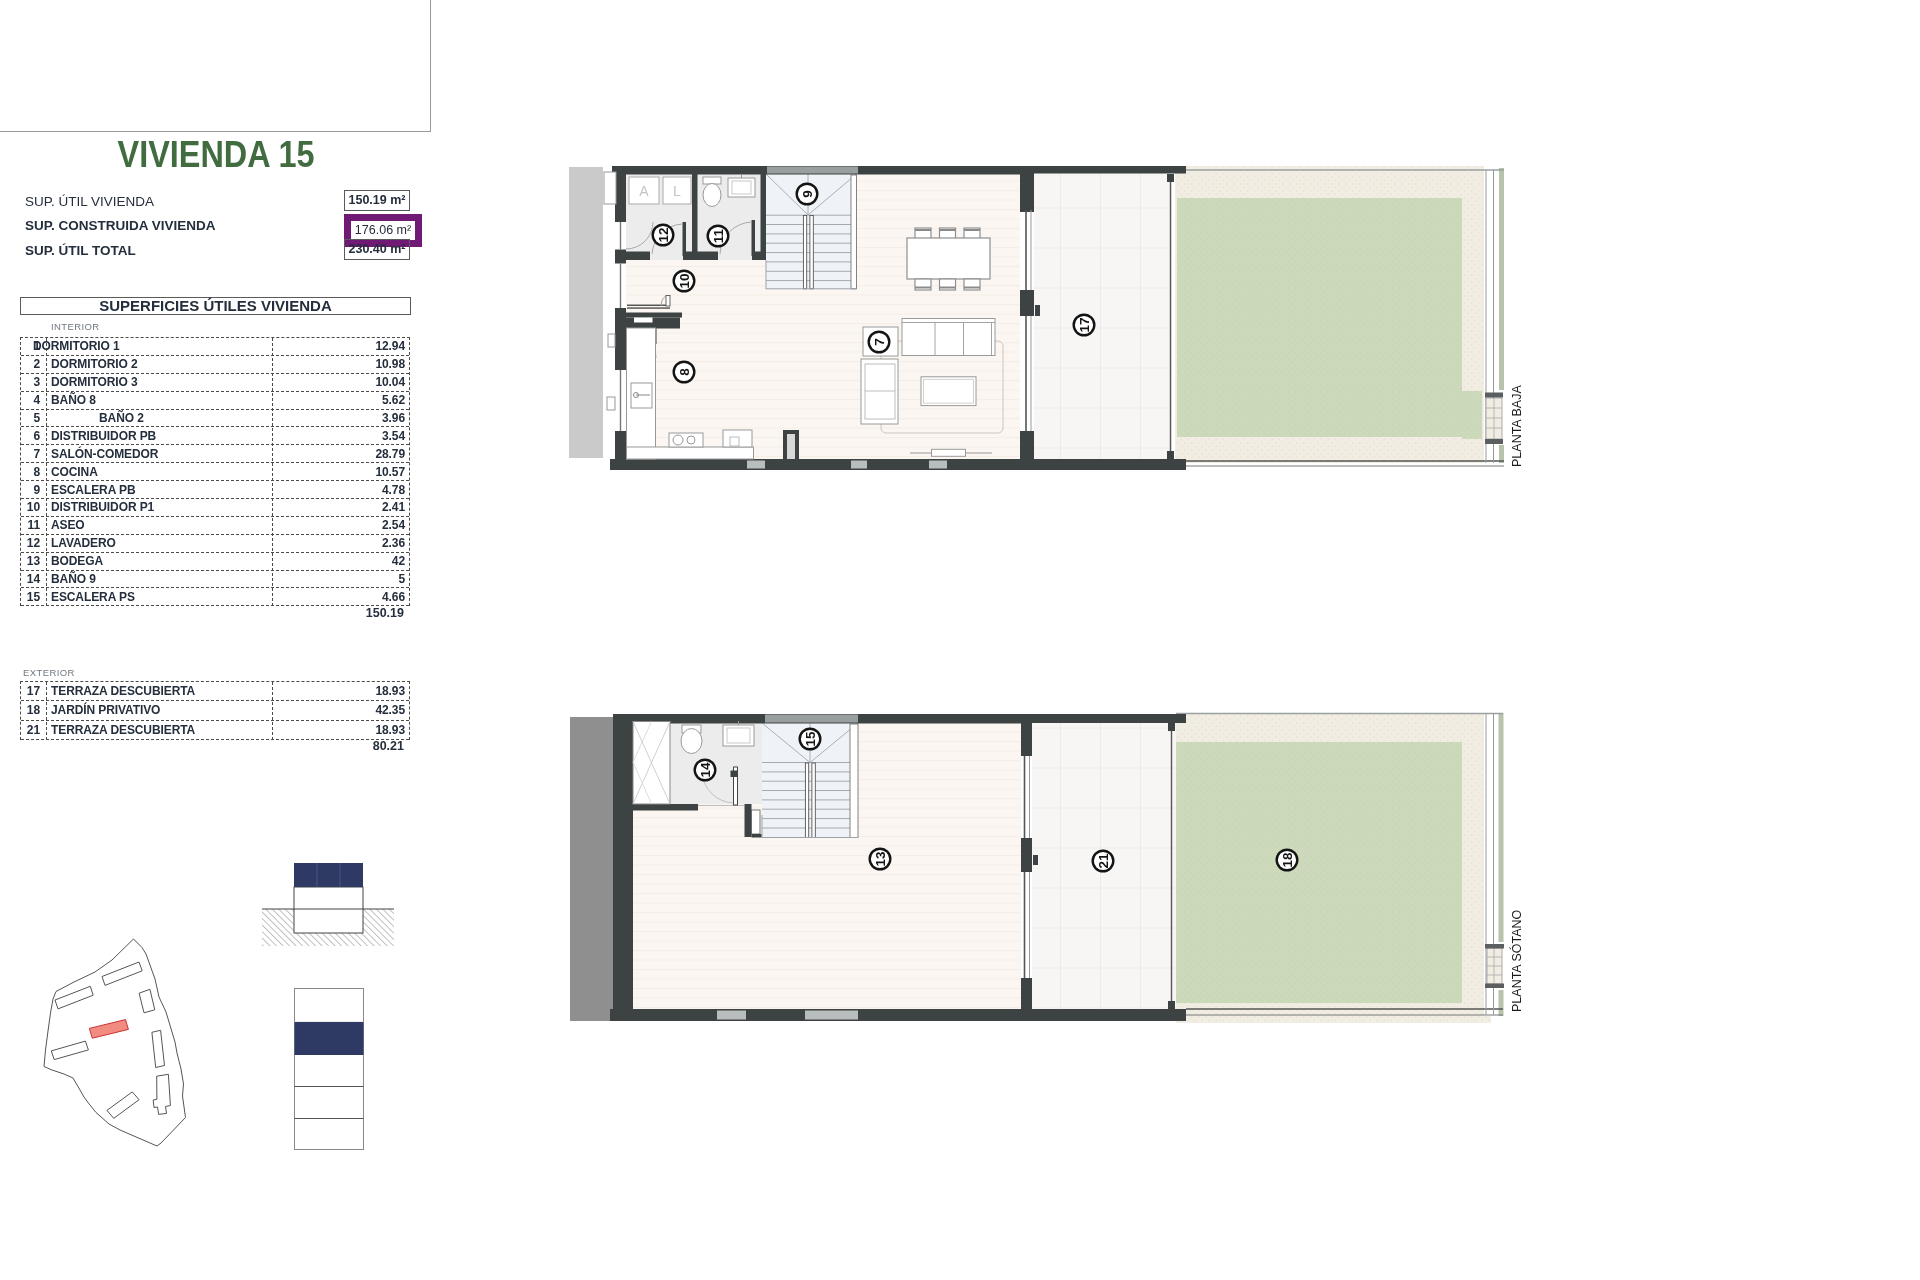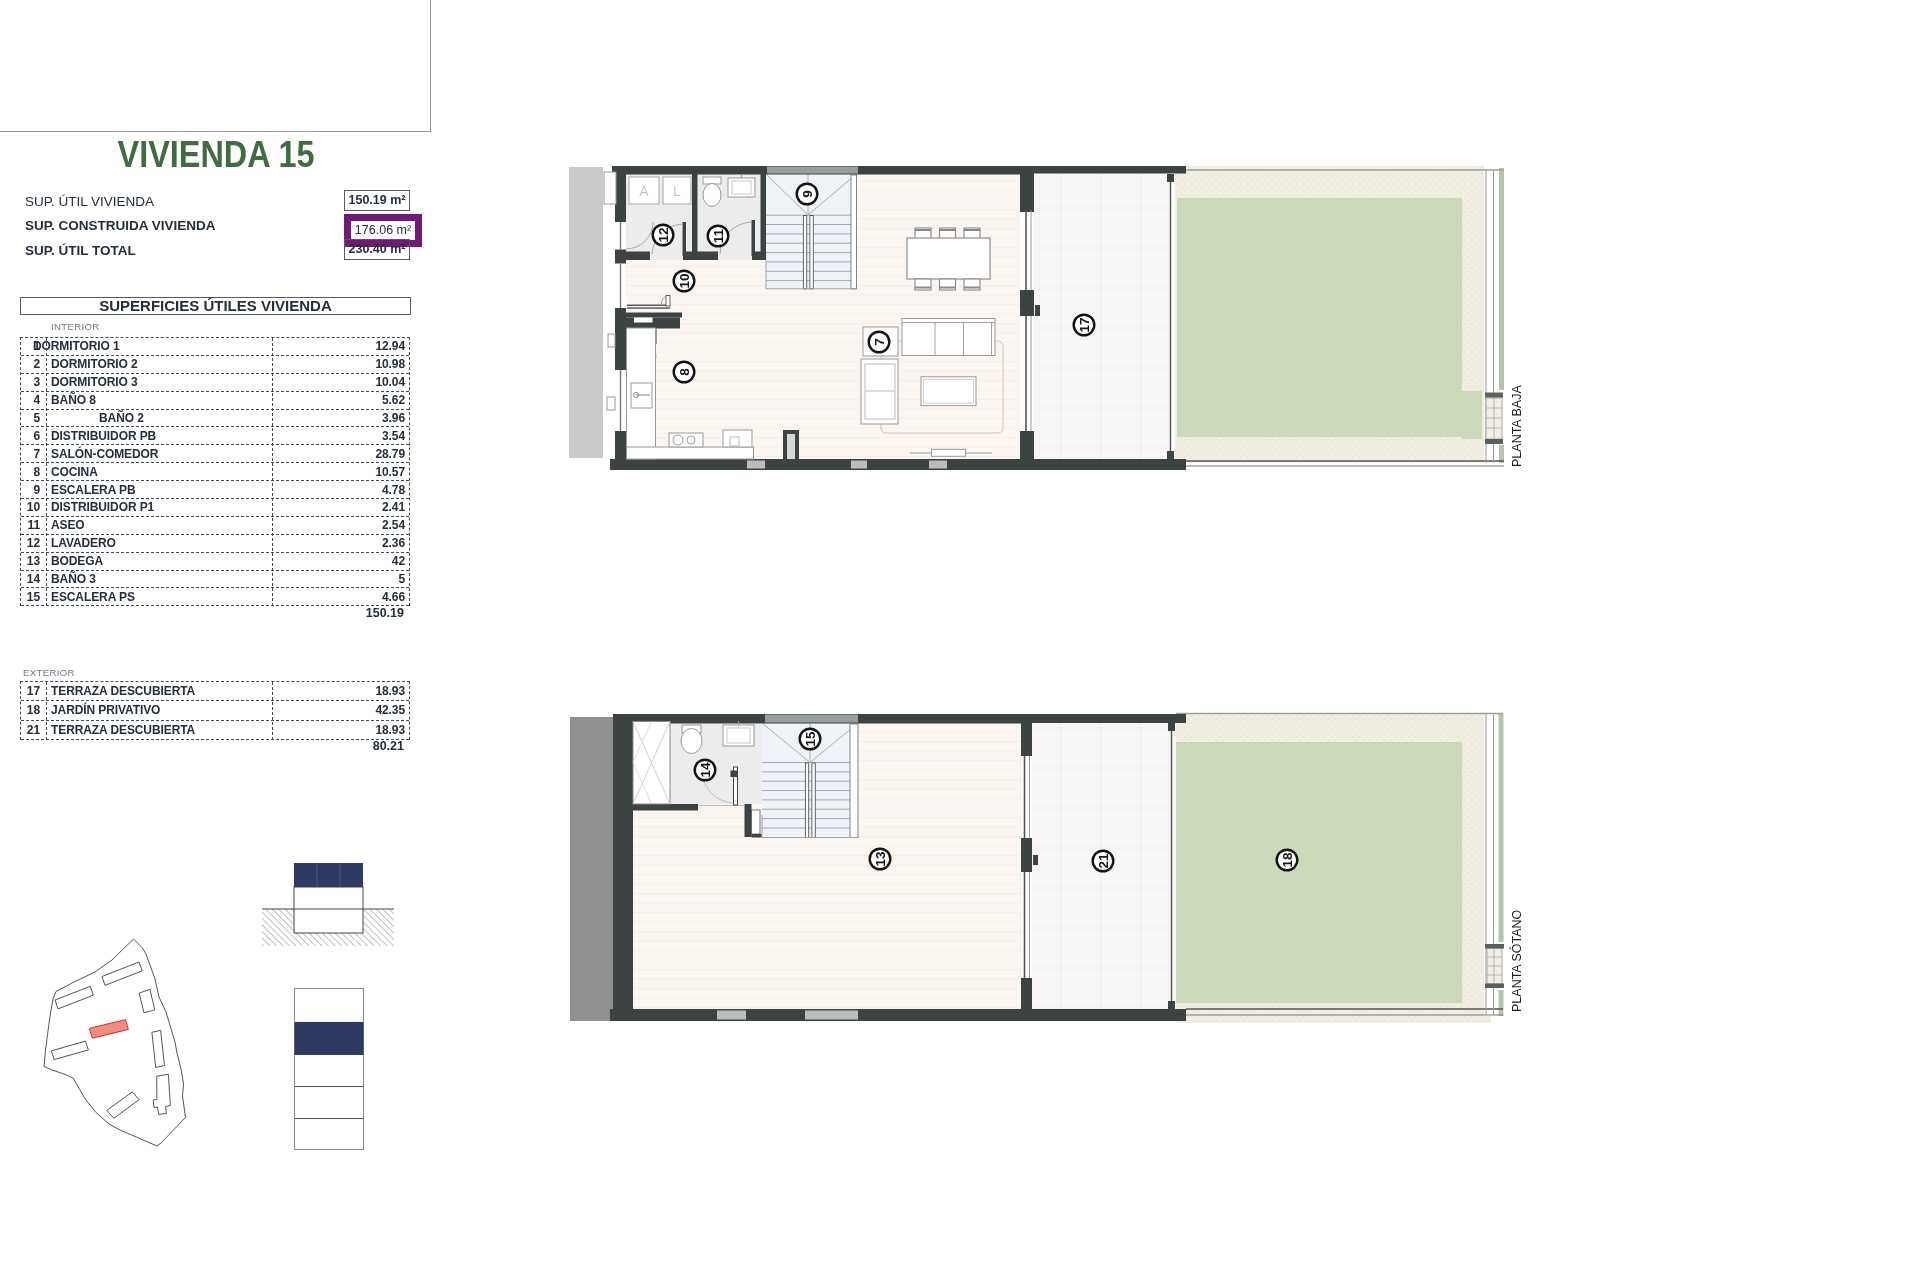--- a/index.html
+++ b/index.html
@@ -94,21 +94,21 @@
       <span style="position:absolute;left:30px;top:50%;transform:translateY(-50%);white-space:nowrap;">LAVADERO</span>
       <span style="position:absolute;right:4px;top:50%;transform:translateY(-50%);">2.36</span>
     </div>
 <div style="position:relative;height:16.9px;border-bottom:1px dashed #4a4a4a;font-size:12px;font-weight:bold;letter-spacing:-0.1px;color:#242e3c;">
       <span style="position:absolute;left:0;top:50%;transform:translateY(-50%);width:19px;text-align:right;">13</span>
       <span style="position:absolute;left:30px;top:50%;transform:translateY(-50%);white-space:nowrap;">BODEGA</span>
       <span style="position:absolute;right:4px;top:50%;transform:translateY(-50%);">42</span>
     </div>
 <div style="position:relative;height:16.9px;border-bottom:1px dashed #4a4a4a;font-size:12px;font-weight:bold;letter-spacing:-0.1px;color:#242e3c;">
       <span style="position:absolute;left:0;top:50%;transform:translateY(-50%);width:19px;text-align:right;">14</span>
-      <span style="position:absolute;left:30px;top:50%;transform:translateY(-50%);white-space:nowrap;">BAÑO 3</span>
+      <span style="position:absolute;left:30px;top:50%;transform:translateY(-50%);white-space:nowrap;">BAÑO 9</span>
       <span style="position:absolute;right:4px;top:50%;transform:translateY(-50%);">5</span>
     </div>
 <div style="position:relative;height:16.9px;border-bottom:1px dashed #4a4a4a;font-size:12px;font-weight:bold;letter-spacing:-0.1px;color:#242e3c;">
       <span style="position:absolute;left:0;top:50%;transform:translateY(-50%);width:19px;text-align:right;">15</span>
       <span style="position:absolute;left:30px;top:50%;transform:translateY(-50%);white-space:nowrap;">ESCALERA PS</span>
       <span style="position:absolute;right:4px;top:50%;transform:translateY(-50%);text-align:right;">4.66</span>
     </div>
 <div style="position:absolute;left:25px;top:0;bottom:0;width:0;border-left:1px dashed #4a4a4a;"></div>
 <div style="position:absolute;left:251px;top:0;bottom:0;width:0;border-left:1px dashed #4a4a4a;"></div>
 </div>

